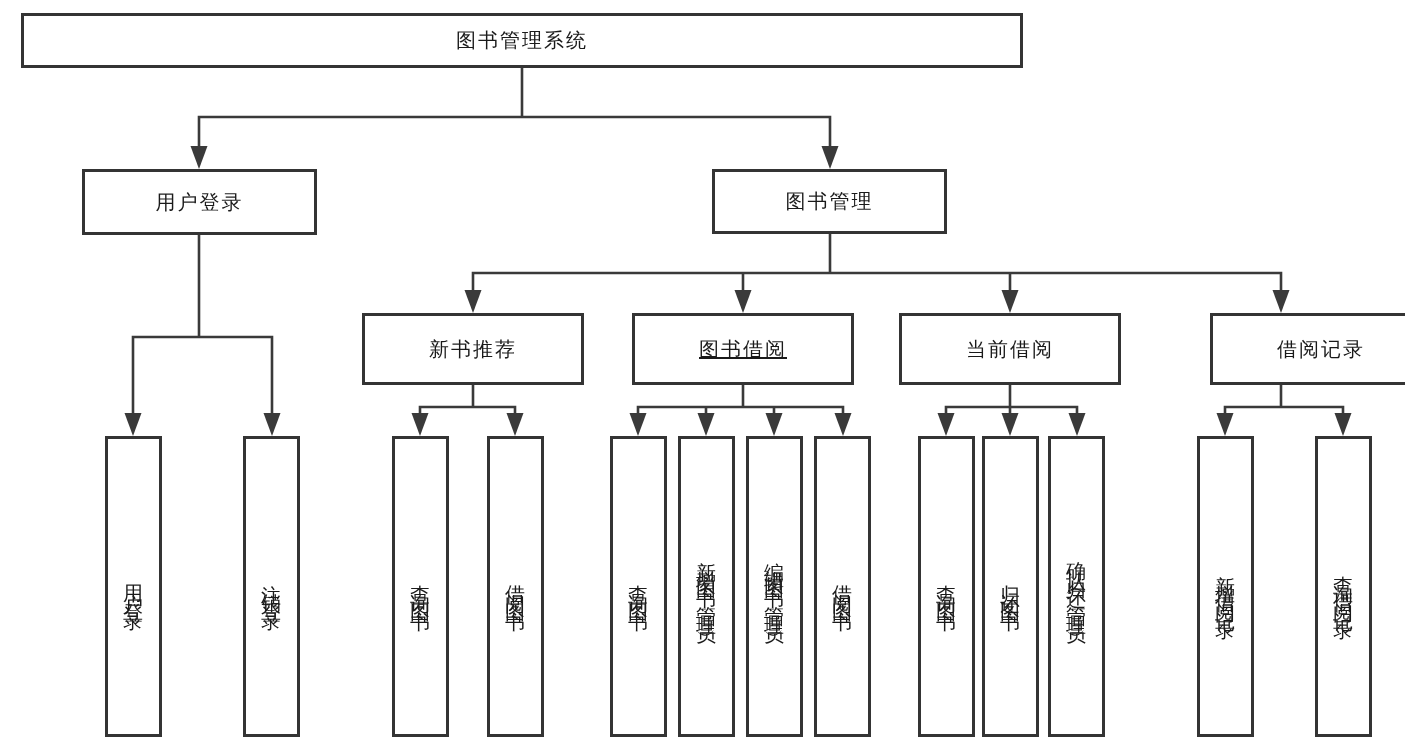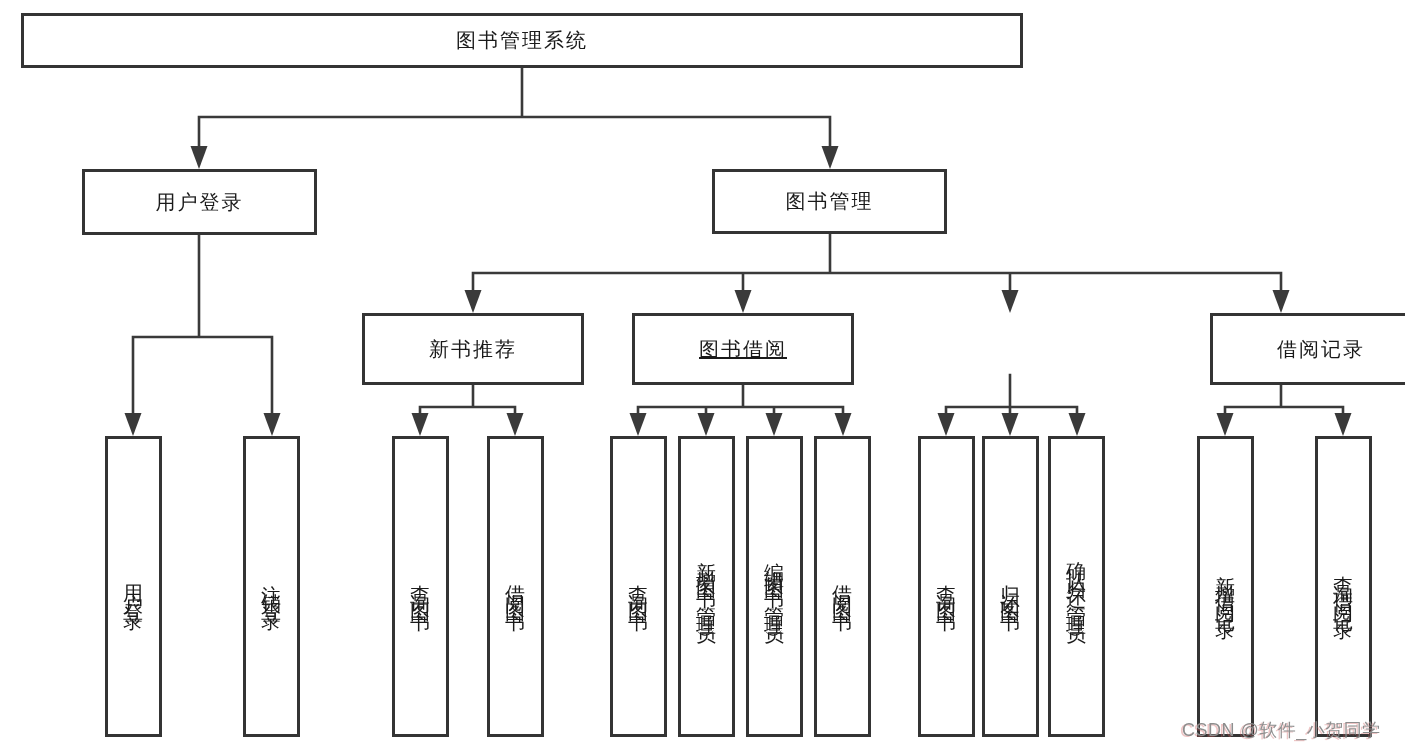--- a/index.html
+++ b/index.html
@@ -89,20 +89,23 @@
   <div class="node h-node n-book-mgmt">
     <span>图书管理</span>
   </div>
 
   <div class="node h-node lvl3 n-new-book">
     <span>新书推荐</span>
   </div>
   <div class="node h-node lvl3 n-borrowing">
     <span>图书借阅</span>
   </div>
+  <div class="node h-node lvl3 n-current">
+    <span>当前借阅</span>
+  </div>
   <div class="node h-node lvl3 n-records">
     <span>借阅记录</span>
   </div>
 
   <div class="node v-node leaf lf-1">
     <span>用户登录</span>
   </div>
   <div class="node v-node leaf lf-2">
     <span>注销登录</span>
   </div>
@@ -133,14 +136,13 @@
   <div class="node v-node leaf lf-11">
     <span>确认归还（管理员）</span>
   </div>
   <div class="node v-node leaf lf-12">
     <span>新增借阅记录</span>
   </div>
   <div class="node v-node leaf lf-13">
     <span>查询借阅记录</span>
   </div>
 
-  <div class="watermark">CSDN @软件_小贺同学</div>
 </div>
 
 </body></html>

